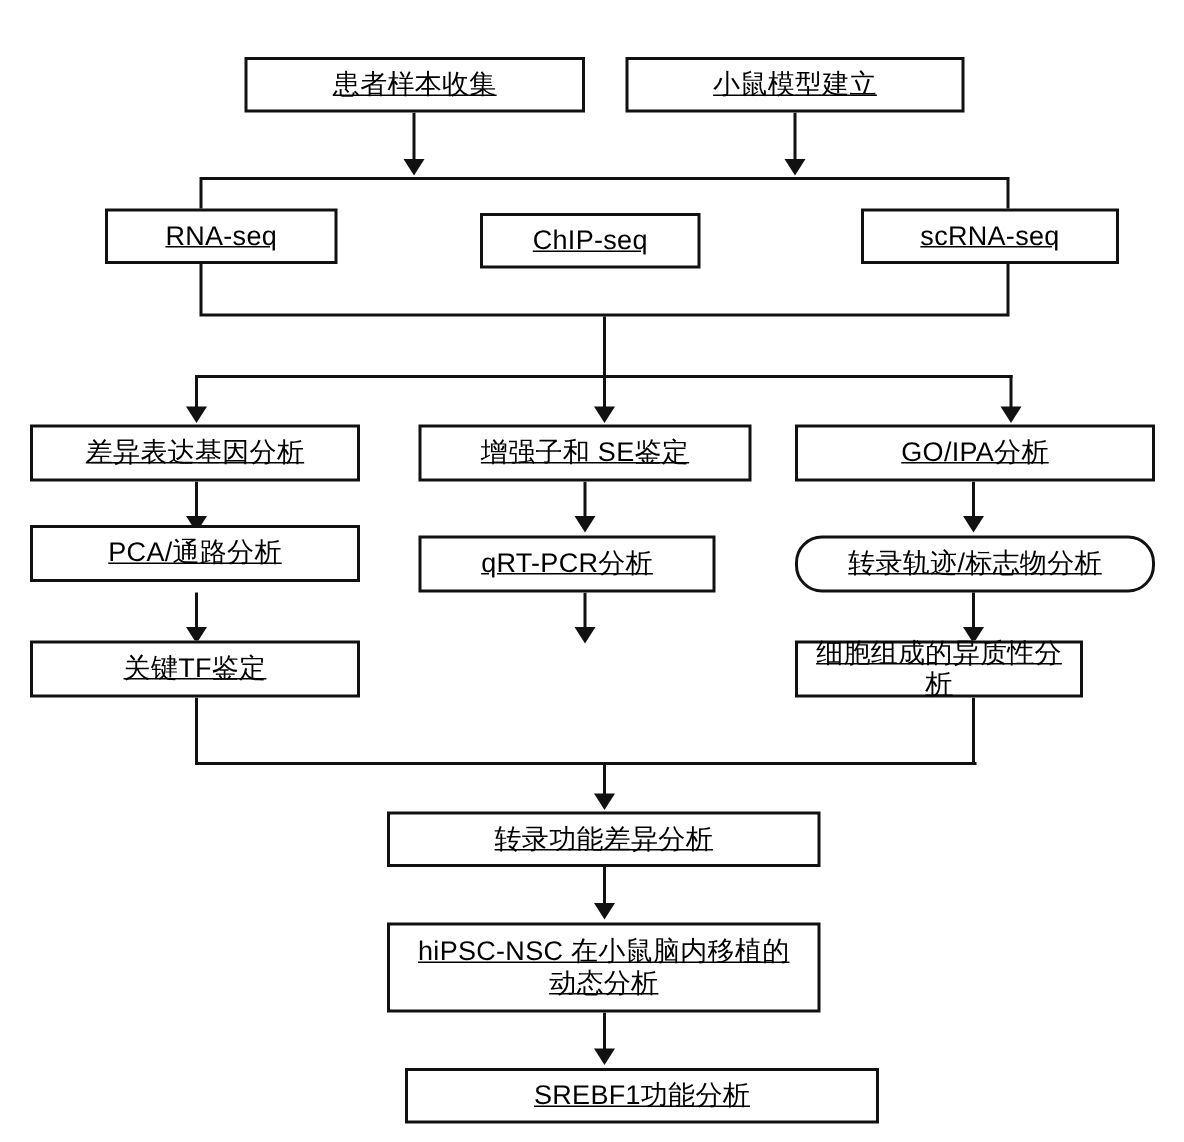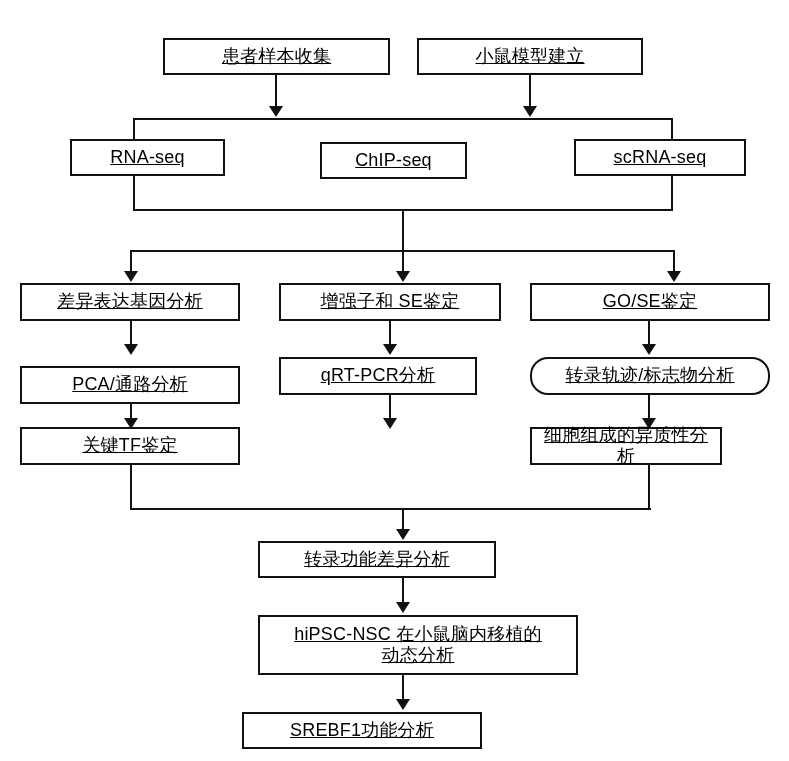--- a/index.html
+++ b/index.html
@@ -116,21 +116,21 @@
 
   <div class="vline" style="left:673px; top:250px; height:23px;"></div>
   <div class="arrow" style="left:667px; top:271px;"></div>
 
   <div class="node" style="left:20px; top:283px; width:220px; height:38px;">
     <span class="txt">差异表达基因分析</span>
   </div>
   <div class="vline" style="left:130px; top:321px; height:25px;"></div>
   <div class="arrow" style="left:124px; top:344px;"></div>
 
-  <div class="node" style="left:20px; top:366px; width:220px; height:38px;">
+  <div class="node" style="left:20px; top:350px; width:220px; height:38px;">
     <span class="txt">PCA/通路分析</span>
   </div>
   <div class="vline" style="left:130px; top:395px; height:25px;"></div>
   <div class="arrow" style="left:124px; top:418px;"></div>
 
   <div class="node" style="left:279px; top:283px; width:222px; height:38px;">
     <span class="txt">增强子和 SE鉴定</span>
   </div>
 
   <div class="node" style="left:20px; top:427px; width:220px; height:38px;">
@@ -140,21 +140,21 @@
   <div class="arrow" style="left:383px; top:344px;"></div>
 
   <div class="node" style="left:279px; top:357px; width:198px; height:38px;">
     <span class="txt">qRT-PCR分析</span>
   </div>
   <div class="vline" style="left:389px; top:395px; height:25px;"></div>
   <div class="arrow" style="left:383px; top:418px;"></div>
 
 
   <div class="node" style="left:530px; top:283px; width:240px; height:38px;">
-    <span class="txt">GO/SE鉴定</span>
+    <span class="txt">GO/IPA分析</span>
   </div>
   <div class="vline" style="left:648px; top:321px; height:25px;"></div>
   <div class="arrow" style="left:642px; top:344px;"></div>
 
   <div class="node" style="left:530px; top:357px; width:240px; height:38px;border-radius:18px;">
     <span class="txt">转录轨迹/标志物分析</span>
   </div>
   <div class="vline" style="left:648px; top:395px; height:25px;"></div>
   <div class="arrow" style="left:642px; top:418px;"></div>
 
@@ -162,30 +162,30 @@
     <span class="txt">细胞组成的异质性分析</span>
   </div>
 
   <div class="vline" style="left:130px; top:465px; height:44px;"></div>
   <div class="vline" style="left:648px; top:465px; height:44px;"></div>
   <div class="hline" style="left:130px; top:508px; width:521px;"></div>
 
   <div class="vline" style="left:402px; top:508px; height:23px;"></div>
   <div class="arrow" style="left:396px; top:529px;"></div>
 
-  <div class="node" style="left:258px; top:541px; width:238px; height:37px;">
+  <div class="node" style="left:258px; top:541px; width:289px; height:37px;">
     <span class="txt">转录功能差异分析</span>
   </div>
   <div class="vline" style="left:402px; top:578px; height:28px;"></div>
   <div class="arrow" style="left:396px; top:602px;"></div>
 
-  <div class="node" style="left:258px; top:615px; width:320px; height:60px;">
+  <div class="node" style="left:258px; top:615px; width:289px; height:60px;">
     <span class="txt">hiPSC-NSC 在小鼠脑内移植的
 动态分析</span>
   </div>
   <div class="vline" style="left:402px; top:675px; height:28px;"></div>
   <div class="arrow" style="left:396px; top:699px;"></div>
 
-  <div class="node" style="left:242px; top:712px; width:240px; height:37px;">
+  <div class="node" style="left:270px; top:712px; width:316px; height:37px;">
     <span class="txt">SREBF1功能分析</span>
   </div>
 
 </div>
 
 </body></html>

